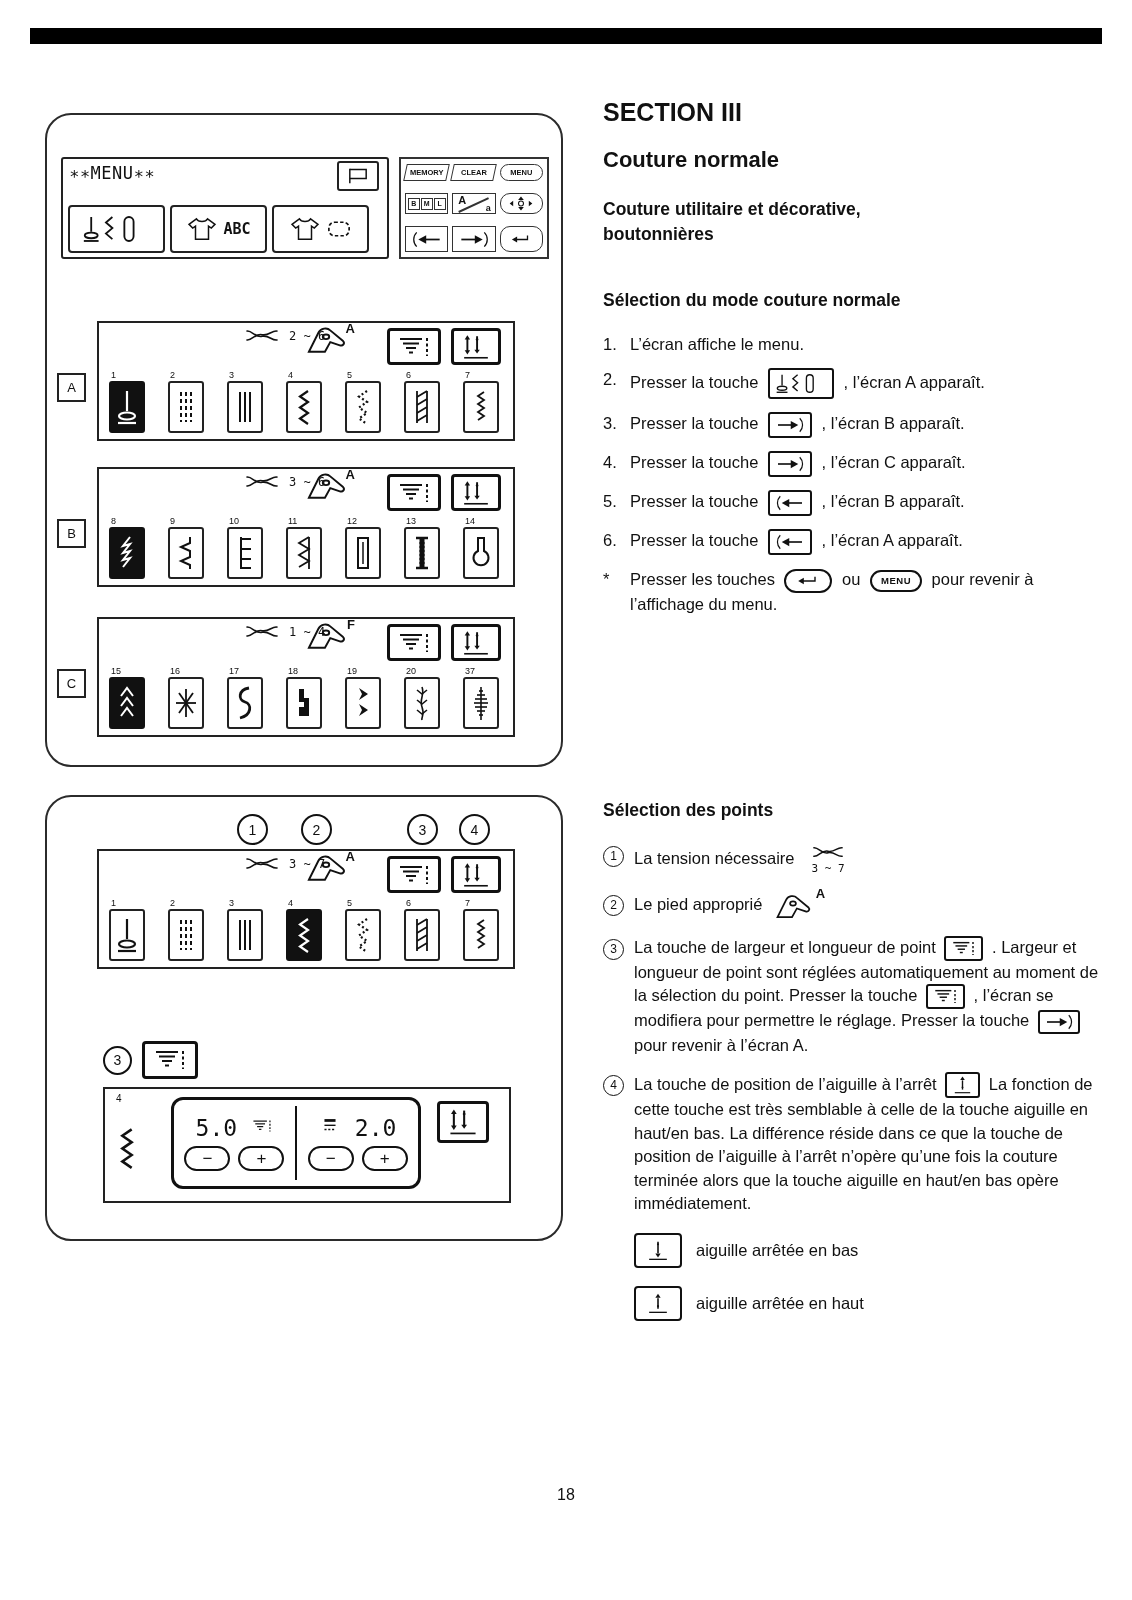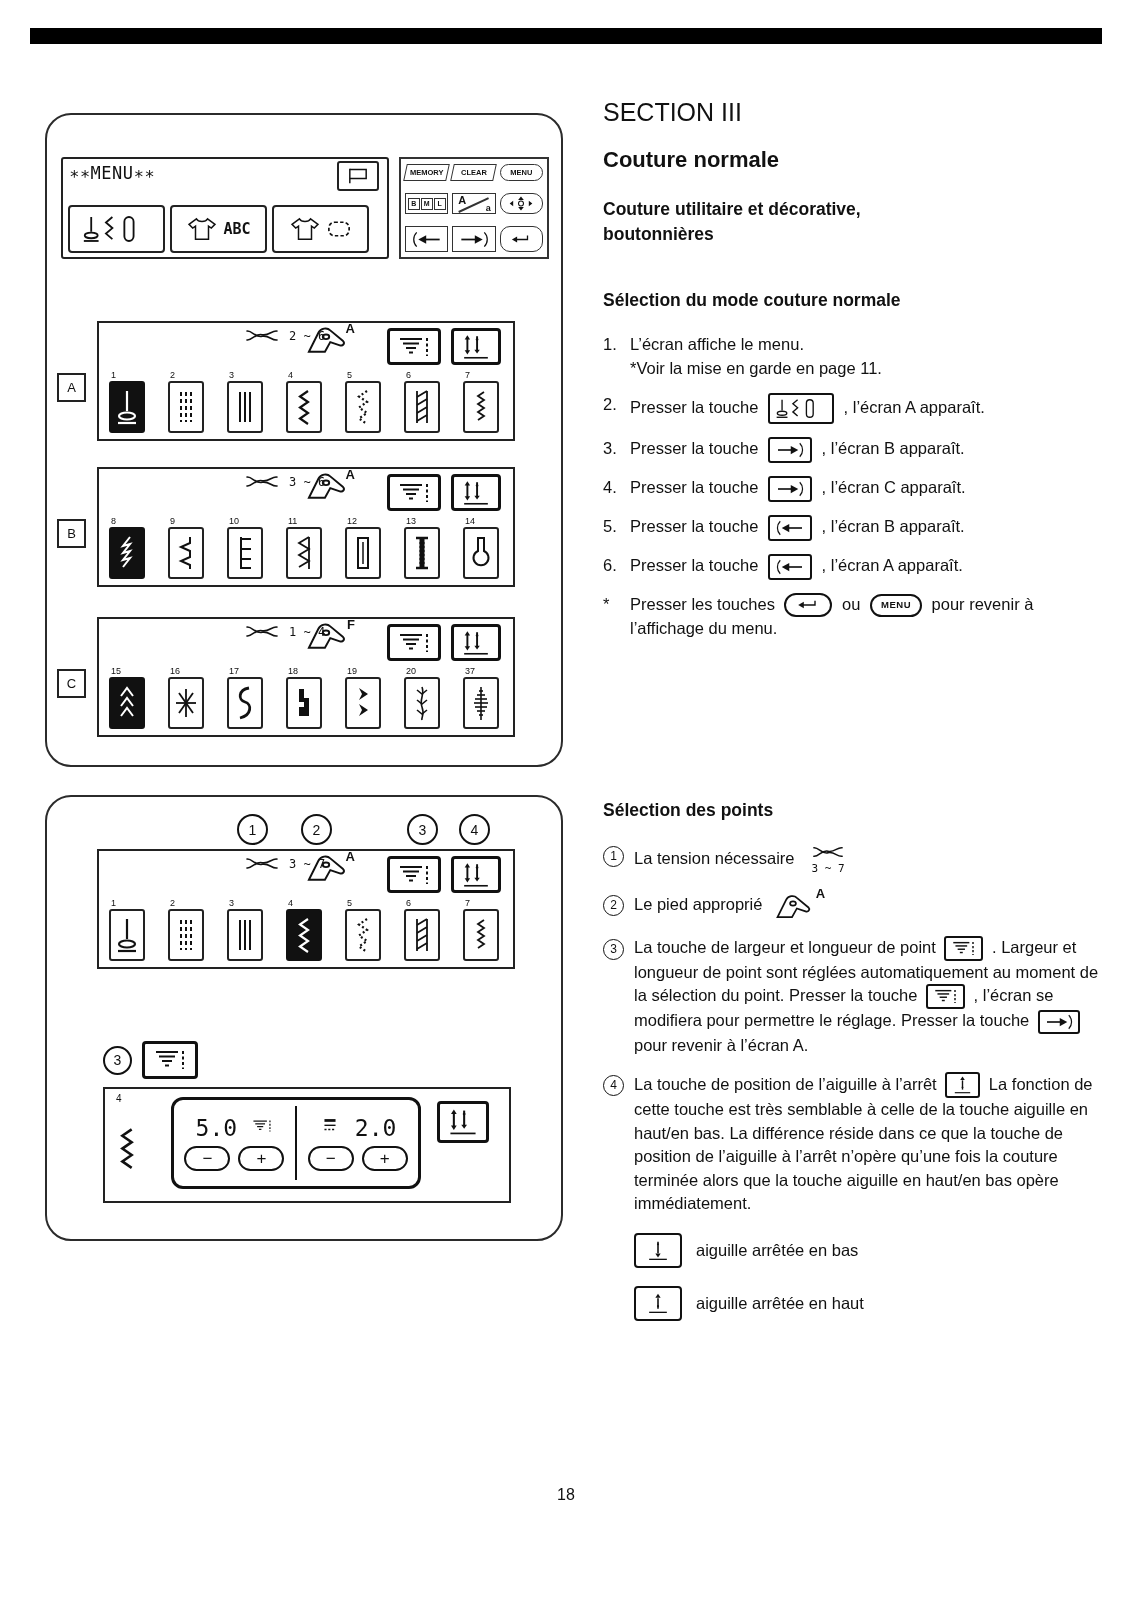--- a/index.html
+++ b/index.html
@@ -82,21 +82,21 @@
   .adj-val{display:flex;align-items:flex-start;gap:14px;font-size:23px;font-family:"DejaVu Sans Mono",monospace;text-align:center;}
   .adj-val .sym{width:22px;height:18px;margin-top:2px;}
   .adj-pm{display:flex;gap:8px;}
   .pm-btn{width:46px;height:25px;border:2px solid #111;border-radius:13px;display:flex;align-items:center;justify-content:center;font-size:17px;background:#fff;box-sizing:border-box;}
   .adjust .nd-btn{position:absolute;left:332px;top:12px;width:52px;height:42px;border:3px solid #111;border-radius:4px;display:flex;align-items:center;justify-content:center;box-sizing:border-box;}
   .adjust .nd-btn .sym{width:32px;height:30px;}
 
   
   #article1{position:absolute;left:603px;top:98px;width:496px;}
   #article2{position:absolute;left:603px;top:800px;width:496px;}
-  .h1{font-size:25px;font-weight:normal;margin:0 0 20px;}
+  .h1{font-size:25px;font-weight:bold;margin:0 0 20px;}
   .h2{font-size:22px;font-weight:bold;margin:8px 0 24px;}
   .h3{font-size:17.5px;font-weight:bold;line-height:1.4;margin:0 0 44px;white-space:pre-line;}
   .h4{font-size:17.5px;font-weight:bold;margin:0 0 22px;}
   .step{font-size:16.5px;line-height:1.35;margin-bottom:13px;display:flex;}
   .step-num{width:27px;flex:none;}
   .step-body{flex:1;}
   .step-sub{display:block;margin-top:2px;}
   .iw{display:inline-flex;align-items:center;vertical-align:middle;}
   .iw.box{border:2px solid #111;border-radius:3px;padding:2px 5px;margin:0 5px;background:#fff;}
   .iw.oval{border:2px solid #111;border-radius:15px;padding:3px 9px;margin:0 5px;background:#fff;}
@@ -854,21 +854,21 @@
 
 <div id="article1">
   <div class="h1">SECTION III</div>
   <div class="h2">Couture normale</div>
   <div class="h3">Couture utilitaire et décorative,
 boutonnières</div>
   <div class="h4">Sélection du mode couture normale</div>
 
   <div class="step">
     <span class="step-num">1.</span>
-    <span class="step-body"><span>L’écran affiche le menu.</span><span class="step-sub">*Voir la mise en garde en page 11.</span></span>
+    <span class="step-body"><span>L’écran affiche le menu.</span></span>
   </div>
   <div class="step">
     <span class="step-num">2.</span>
     <span class="step-body">Presser la touche <span class="iw box">
           <svg class="sym sym-modeutil">
             <use href="#sym-modeutil" xlink:href="#sym-modeutil"></use>
           </svg>
         </span> , l’écran A apparaît.</span>
   </div>
   <div class="step">

